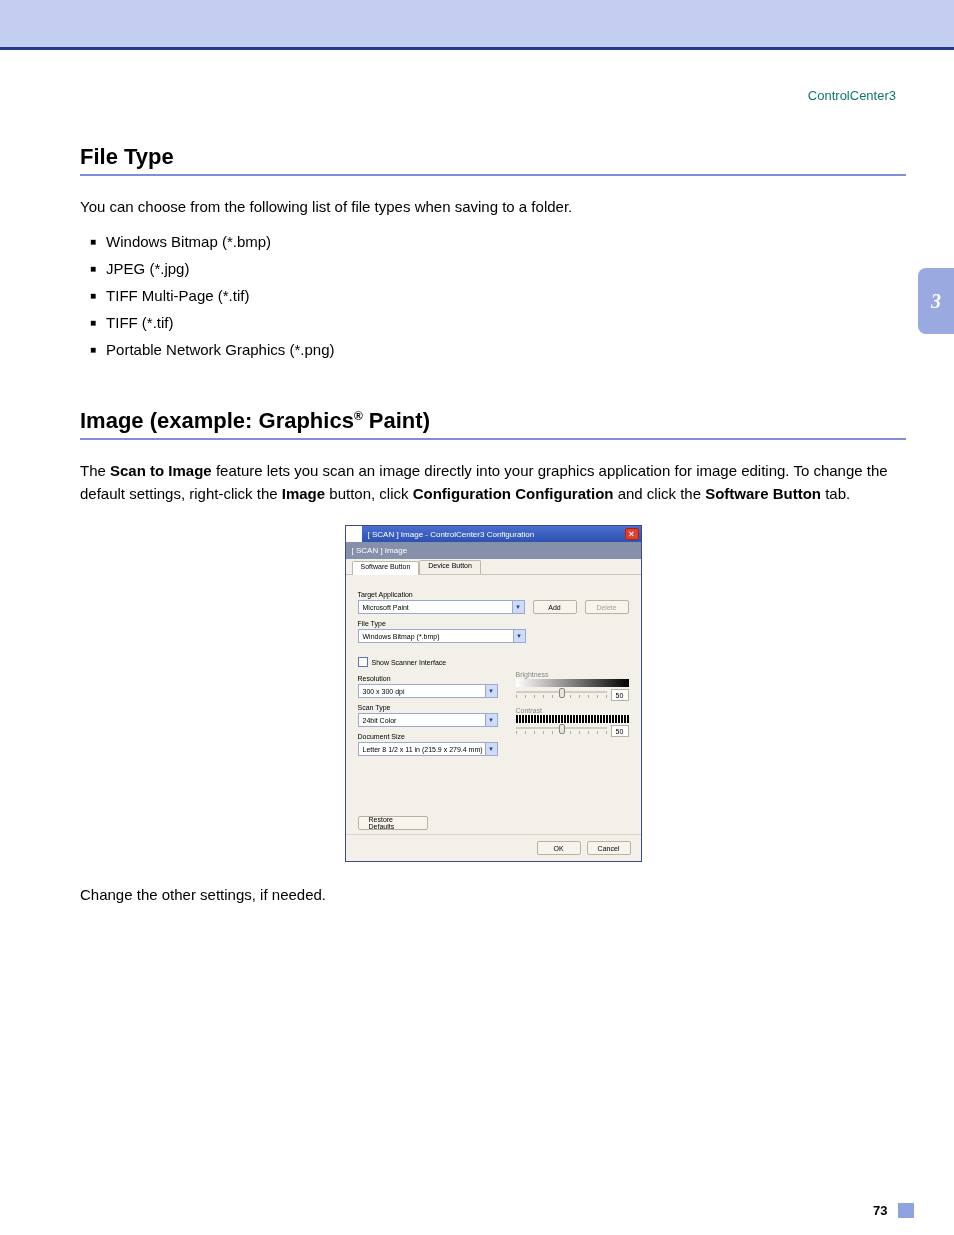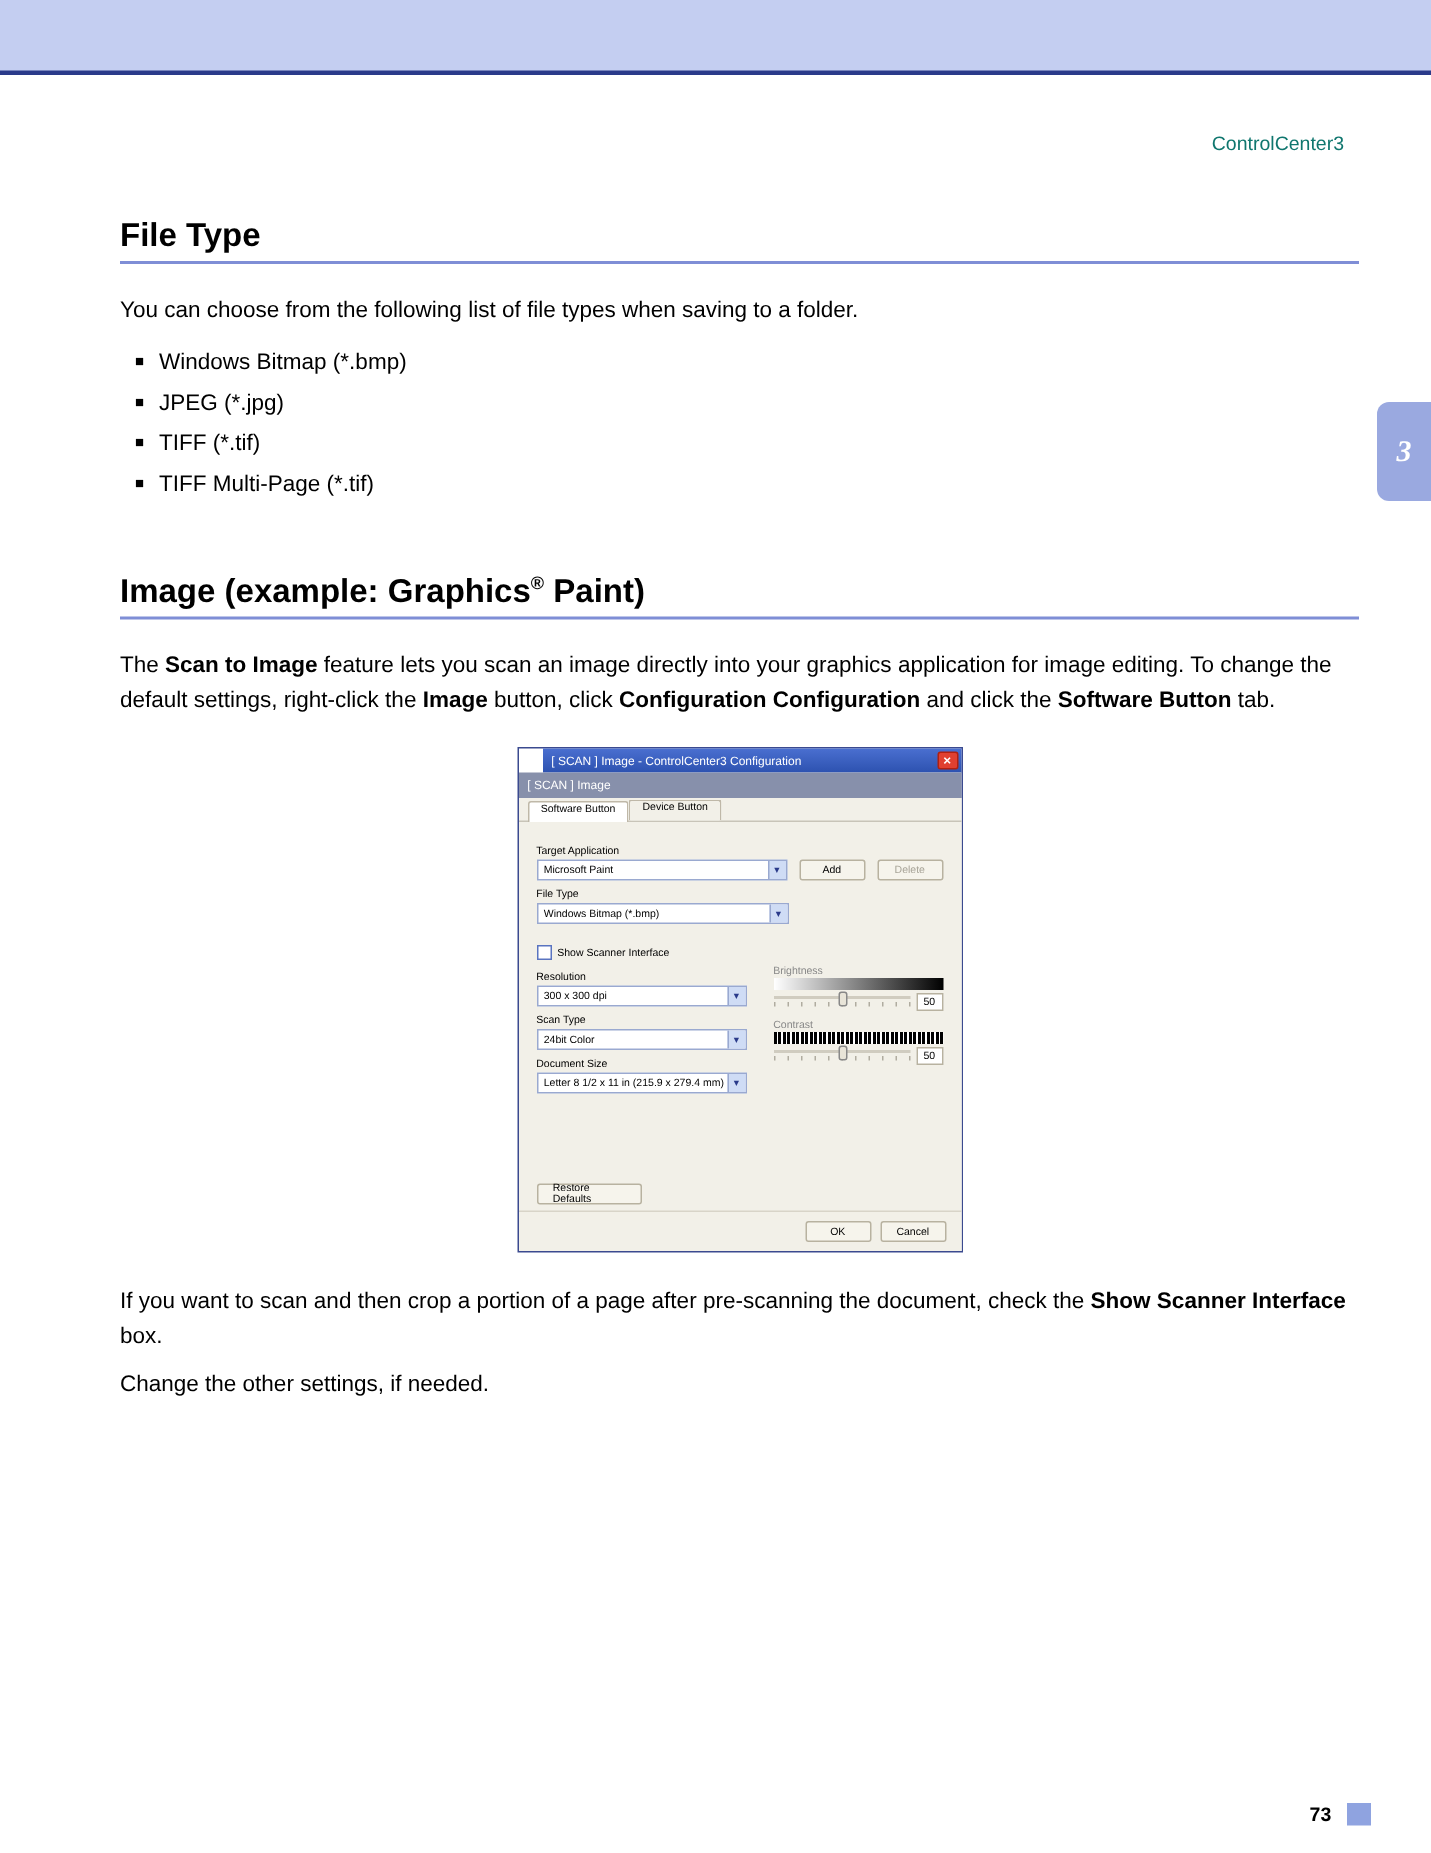--- a/index.html
+++ b/index.html
@@ -68,22 +68,23 @@
 
 <div class="page-wrap">
   <div class="header-right">ControlCenter3</div>
 
   <h2 class="section-title">File Type</h2>
   <hr class="hr">
   <p class="intro">You can choose from the following list of file types when saving to a folder.</p>
   <ul class="list">
     <li>Windows Bitmap (*.bmp)</li>
     <li>JPEG (*.jpg)</li>
+    <li>TIFF Multi-Page (*.tif)</li>
     <li>TIFF (*.tif)</li>
-    <li>TIFF Multi-Page (*.tif)</li>
+    <li>Portable Network Graphics (*.png)</li>
   </ul>
 
   <h2 class="section-title second">
     <span>Image (example: Graphics</span><span class="sup">®</span><span> Paint)</span>
   </h2>
   <hr class="hr">
 
   <p class="para">
     <span>The </span><b>Scan to Image</b><span> feature lets you scan an image directly into your graphics application for image editing. To change the default settings, right-click the </span><b>Image</b><span> button, click </span><b>Configuration Configuration</b><span> and click the </span><b>Software Button</b><span> tab.</span>
   </p>
@@ -194,22 +195,19 @@
       <div class="restore-row">
         <div class="btn" style="width:70px; margin-top:40px;">Restore Defaults</div>
       </div>
       <div class="footer">
         <div class="btn" style="width:44px;">OK</div>
         <div class="btn" style="width:44px;">Cancel</div>
       </div>
     </div>
   </div>
 
-  <p class="para">
-    <span>If you want to scan and then crop a portion of a page after pre-scanning the document, check the </span><b>Show Scanner Interface</b><span> box.</span>
-  </p>
   <p class="para">Change the other settings, if needed.</p>
 </div>
 
 <div class="page-num-area">
   <span class="num">73</span>
   <span class="bar"></span>
 </div>
 
 </body></html>

